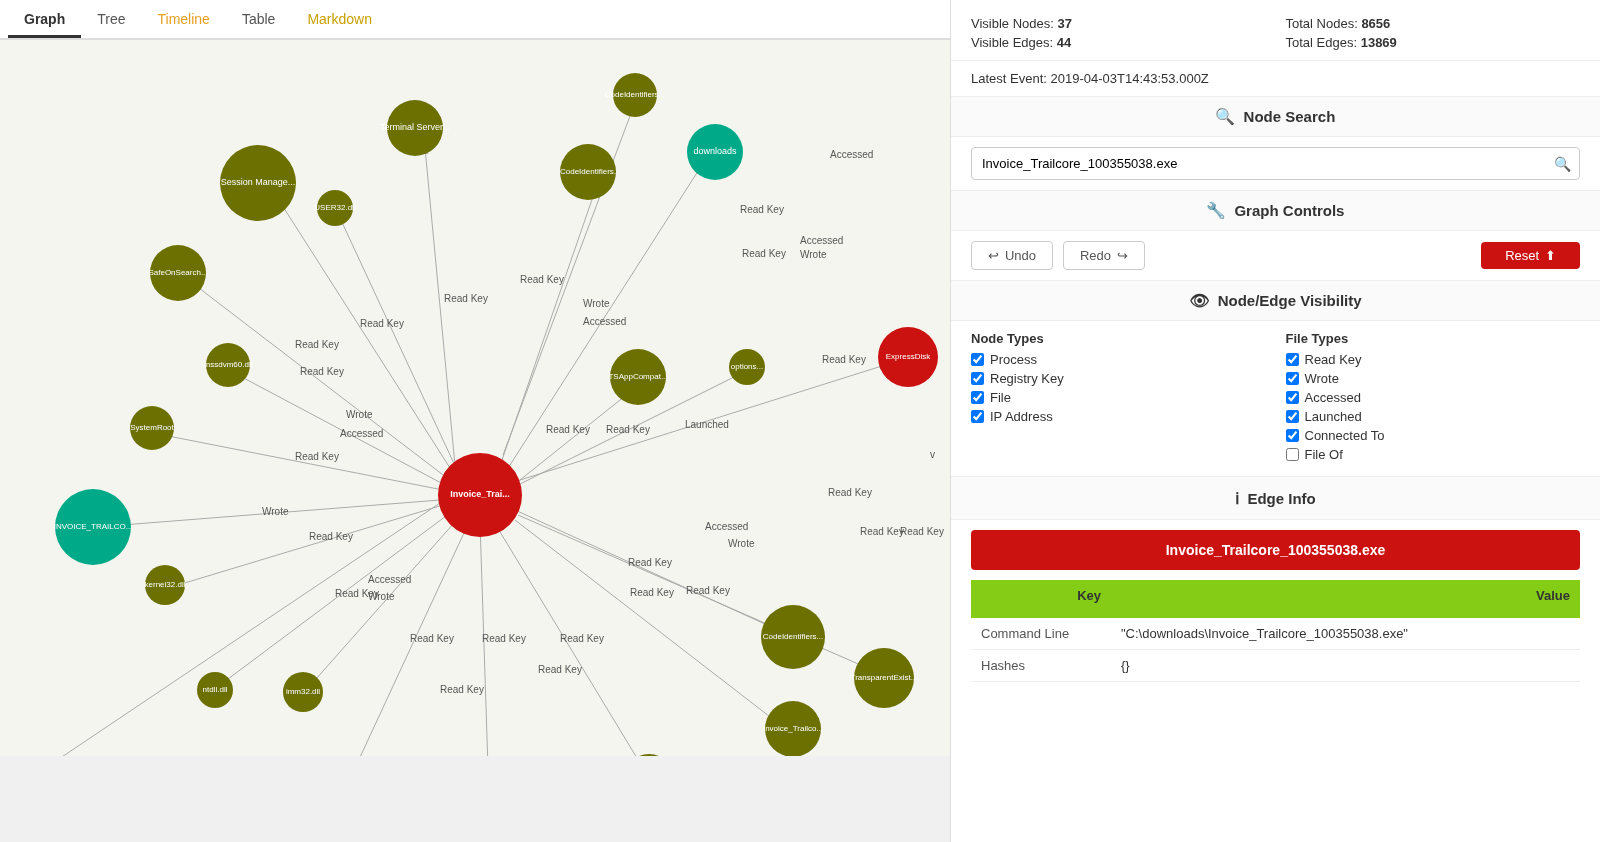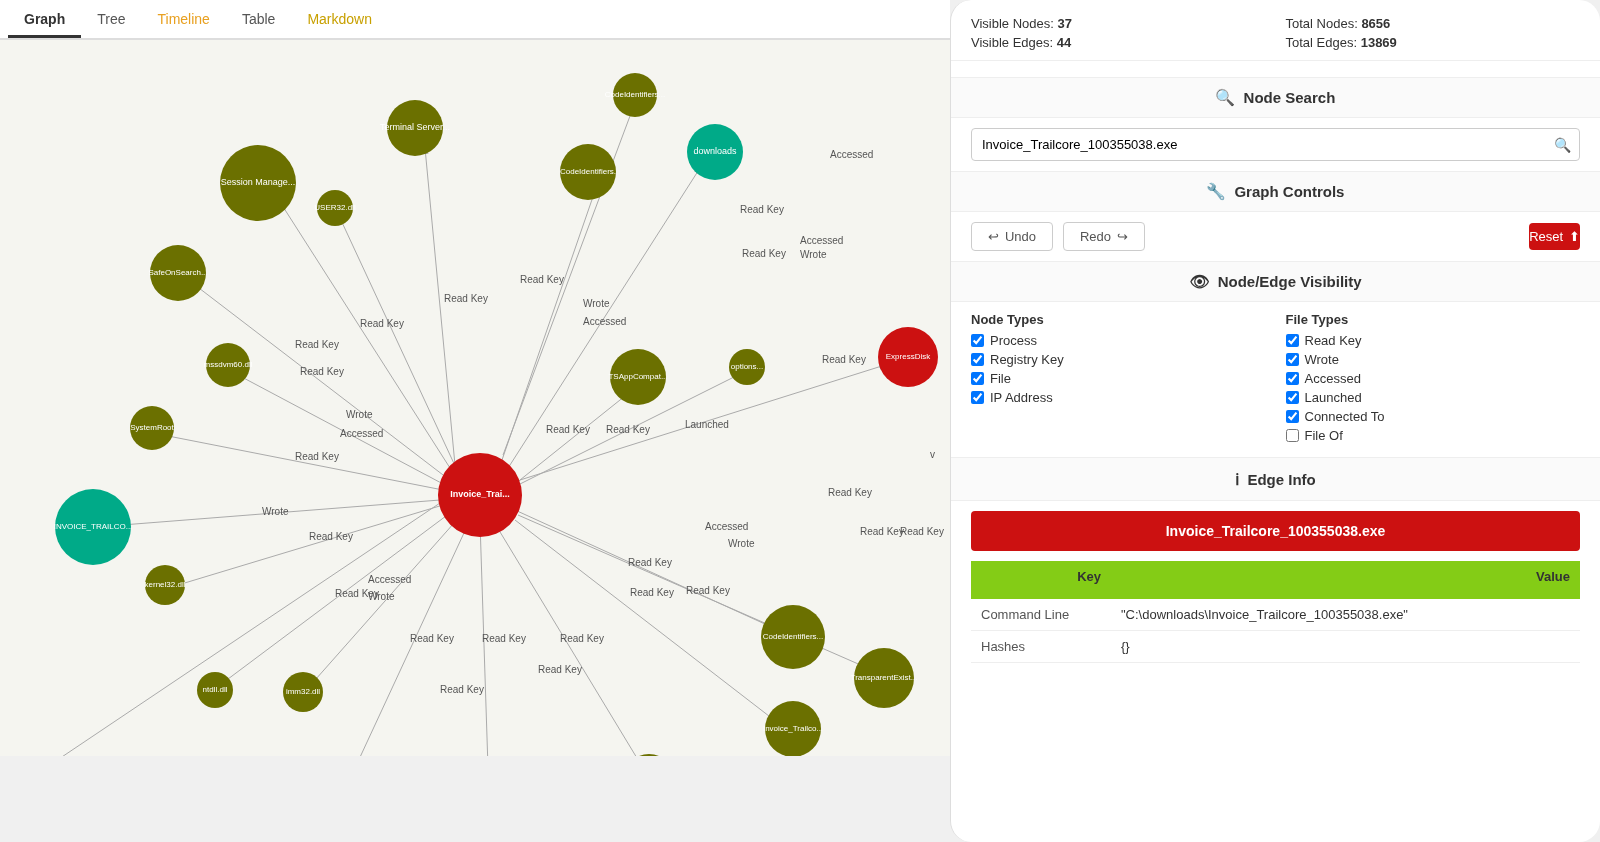--- a/index.html
+++ b/index.html
@@ -49,21 +49,20 @@
     }
 
     
     #right-panel {
       width: 650px;
       height: 842px;
       background: #fff;
       border-left: 1px solid #ddd;
       overflow-y: auto;
       flex-shrink: 0;
-      border-radius: 21px;
     }
 
     
     #stats-area {
       padding: 16px 20px 10px;
       display: grid;
       grid-template-columns: 1fr 1fr;
       gap: 4px 20px;
       font-size: 13px;
       color: #333;
@@ -141,21 +140,21 @@
       background: #fff;
       cursor: pointer;
       font-size: 13px;
       color: #555;
     }
     #reset-btn {
       margin-left: auto;
       background: #cc1111;
       color: #fff;
       border: none;
-      padding: 6px 0;
+      padding: 6px 24px;
       border-radius: 4px;
       cursor: pointer;
       font-size: 13px;
       display: flex;
       align-items: flex-start;
       gap: 6px;
     }
 
     
     #visibility-area {
@@ -464,20 +463,24 @@
       <span>Visible Edges:</span>
       <strong>44</strong>
     </div>
     <div>
       <span>Total Edges:</span>
       <strong>13869</strong>
     </div>
   </div>
 
   <div id="event-times">
+    <div>
+      <span>Latest Event:</span>
+      <span>2019-04-03T14:43:53.000Z</span>
+    </div>
   </div>
 
   <div class="section-header">
     <span class="section-icon">🔍</span>
     <span>Node Search</span>
   </div>
   <div id="node-search-area">
     <div id="search-wrapper">
       <input type="text" id="node-search-input" value="Invoice_Trailcore_100355038.exe" style="">
       <button id="search-btn">🔍</button>

